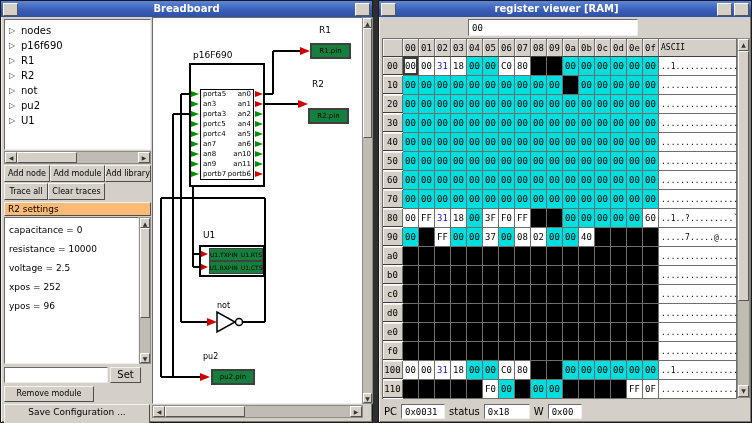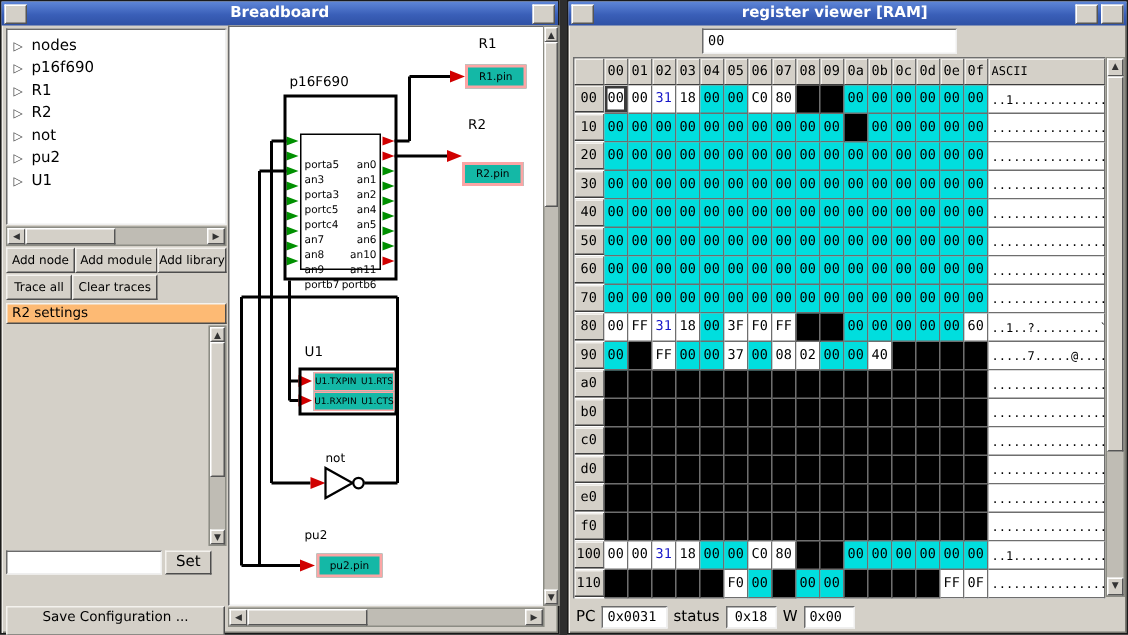--- a/index.html
+++ b/index.html
@@ -26,23 +26,23 @@
   
   .tree-item{height:15px;display:flex;align-items:center;gap:4px;padding-left:4px;font-size:10px;color:#000;}
   .expander{font-size:8px;color:#444;width:8px;line-height:15px;}
   .attr-line{height:19px;line-height:19px;font-size:9px;padding-left:4px;white-space:nowrap;color:#000;}
   .sect-hdr{position:absolute;background:#fdba74;border:1px solid;border-color:#f4f2ee #4d4d4d #4d4d4d #f4f2ee;
        box-sizing:border-box;font-size:9px;line-height:12px;padding-left:3px;color:#000;}
   
   .canvas{position:absolute;background:#fff;border:1px solid;border-color:#6b6b6b #efefef #efefef #6b6b6b;box-sizing:border-box;}
   .cv-label{position:absolute;font-size:9px;color:#000;z-index:2;white-space:nowrap;}
   .cv-box{position:absolute;border:2px solid #000;box-sizing:border-box;background:#fff;z-index:2;}
-  .cv-pinbox{position:absolute;border:2px solid #fca5a5;box-sizing:border-box;background:#14b8a6;z-index:2;
+  .cv-pinbox{position:absolute;border:2px solid #404040;box-sizing:border-box;background:#15803d;z-index:2;
        font-size:7px;display:flex;align-items:center;justify-content:center;white-space:nowrap;}
-  .pin-col{position:absolute;z-index:3;font-size:7px;line-height:10px;margin-top:16px;}
+  .pin-col{position:absolute;z-index:3;font-size:7px;line-height:10px;}
   .pin-col span{display:block;height:10px;overflow:hidden;white-space:nowrap;}
   
   .rv-row{display:flex;}
   .rv-cell{flex:none;width:16px;height:19px;box-sizing:border-box;border-right:1px solid #6e6e6e;
        border-bottom:1px solid #6e6e6e;font-family:"DejaVu Sans Mono",monospace;font-size:9px;
        display:flex;align-items:center;justify-content:center;background:#fff;color:#000;}
   .rv-hdr{background:#d4d0c8;height:18px;border-right:1px solid #6e6e6e;border-bottom:1px solid #3d3d3d;
        box-shadow:inset 1px 1px 0 #f2f0ec;}
   .rv-rowhdr{width:20px;}
   .rv-ascii{width:78px;justify-content:flex-start;padding-left:2px;font-size:8px;letter-spacing:0;}
@@ -101,28 +101,36 @@
       <div class="sb-btn" style="right:0;top:0;width:12px;height:11px;">▶</div>
     </div>
 
     <div class="btn" style="left:2px;top:148px;width:46px;height:17px;line-height:15px;">Add node</div>
     <div class="btn" style="left:48px;top:148px;width:55px;height:17px;line-height:15px;">Add module</div>
     <div class="btn" style="left:103px;top:148px;width:46px;height:17px;line-height:15px;">Add library</div>
     <div class="btn" style="left:2px;top:166px;width:44px;height:17px;line-height:15px;">Trace all</div>
     <div class="btn" style="left:46px;top:166px;width:57px;height:17px;line-height:15px;">Clear traces</div>
 
     <div class="sect-hdr" style="left:2px;top:185px;width:147px;height:14px;">R2 settings</div>
+    <div class="sunken" style="position:absolute;left:2px;top:200px;width:135px;height:147px;padding-top:3px;">
+      <div class="attr-line">capacitance = 0</div>
+      <div class="attr-line">resistance = 10000</div>
+      <div class="attr-line">voltage = 2.5</div>
+      <div class="attr-line">xpos = 252</div>
+      <div class="attr-line">ypos = 96</div>
+    </div>
     <div class="sb" style="left:137px;top:200px;width:12px;height:147px;">
       <div class="sb-btn" style="left:0;top:0;width:10px;height:10px;">▲</div>
       <div class="sb-thumb" style="left:0;top:10px;width:10px;height:90px;"></div>
       <div class="sb-btn" style="left:0;bottom:0;width:10px;height:10px;">▼</div>
     </div>
 
     <input class="entry" style="left: 2px; top: 350px; width: 104px; height: 16px;">
     <div class="btn" style="left:108px;top:350px;width:31px;height:16px;line-height:14px;font-size:10px;">Set</div>
+    <div class="btn" style="left:2px;top:369px;width:90px;height:16px;line-height:14px;">Remove module</div>
     <div class="btn" style="left:2px;top:387px;width:146px;height:22px;line-height:15px;font-size:9px;">Save Configuration ...</div>
 
     <div class="canvas" style="left:150px;top:0;width:211px;height:387px;">
       <svg width="211" height="387" viewBox="0 0 211 387" style="position:absolute;left:0;top:0;z-index:1;">
 
         <path d="M110 76 H120 M120 33 V76 M120 33 H147
                  M110 86 H145
                  M28 76 V304 M28 76 H38 M28 304 H54
                  M20 96 V359 M20 96 H38 M20 359 H47
                  M40 169 V249 M40 236 H46 M40 249 H46
@@ -616,18 +624,18 @@
     <div class="sb" style="left:357px;top:21px;width:13px;height:360px;">
       <div class="sb-btn" style="left:0;top:0;width:11px;height:12px;">▲</div>
       <div class="sb-thumb" style="left:0;top:12px;width:11px;height:250px;"></div>
       <div class="sb-btn" style="left:0;bottom:0;width:11px;height:12px;">▼</div>
     </div>
 
     <div style="position:absolute;left:0;top:384px;width:100%;height:21px;display:flex;align-items:center;gap:4px;padding-left:4px;box-sizing:border-box;">
       <span class="status-lbl">PC</span>
       <input class="entry" style="position: static; width: 44px; height: 15px;" value="0x0031">
       <span class="status-lbl">status</span>
-      <input class="entry" style="position: static; width: 34px; height: 15px; text-align: center;" value="0x18">
+      <input class="entry" style="position: static; width: 46px; height: 15px;" value="0x18">
       <span class="status-lbl">W</span>
       <input class="entry" style="position: static; width: 34px; height: 15px;" value="0x00">
     </div>
   </div>
 </div>
 
 </body></html>

